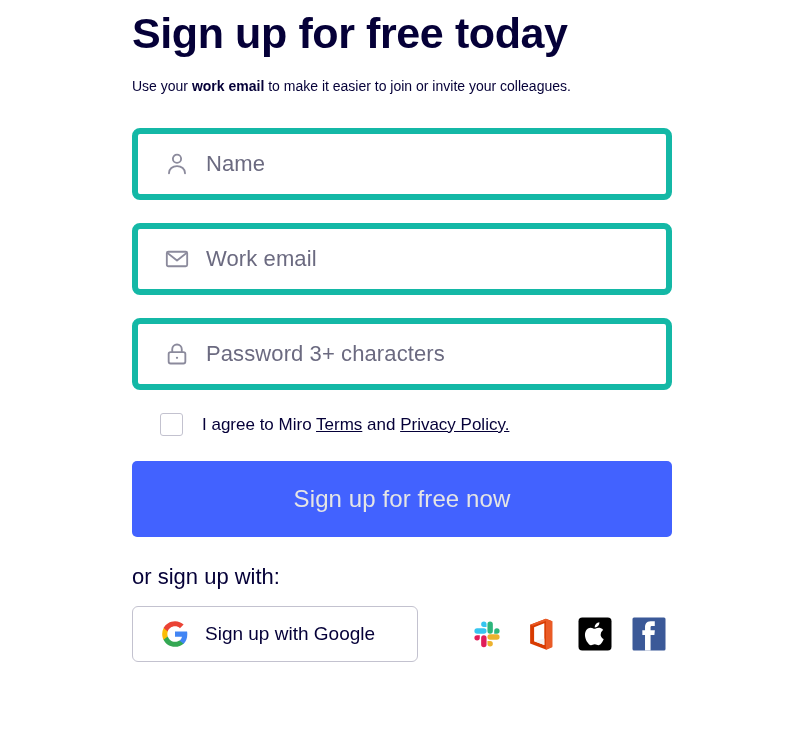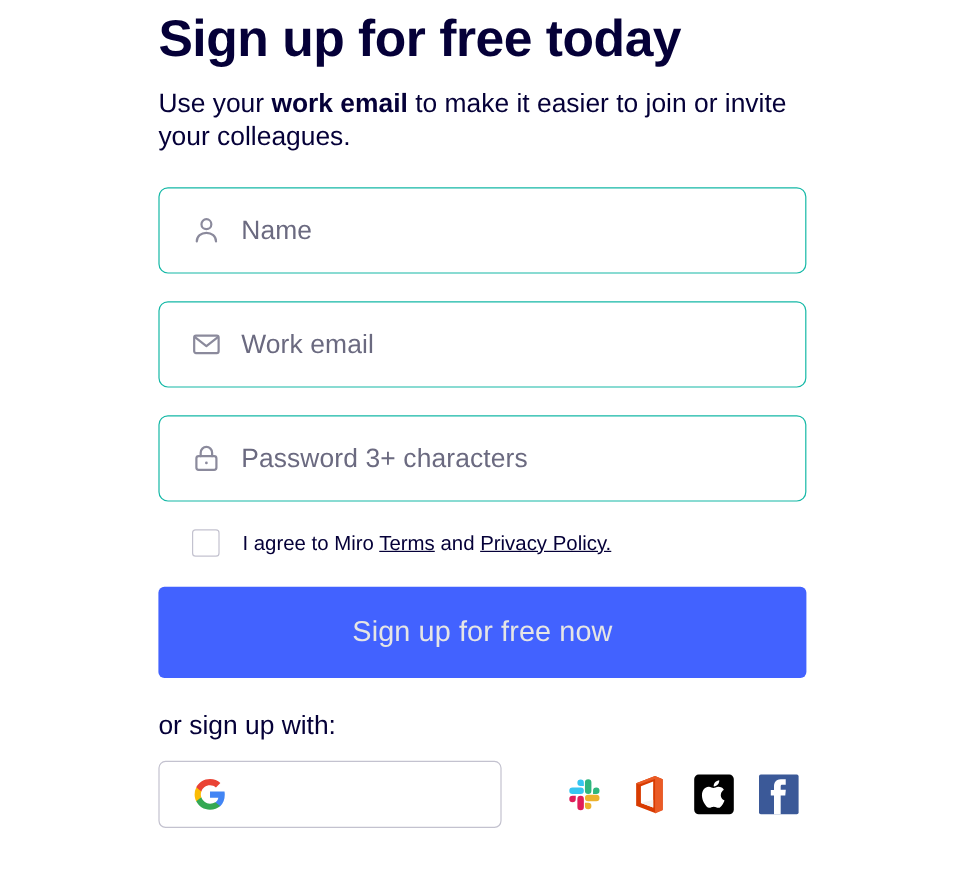--- a/index.html
+++ b/index.html
@@ -32,40 +32,40 @@
     font-size: 43px;
     line-height: 54px;
     font-weight: 700;
     letter-spacing: -0.4px;
     color: #050038;
     margin: 0;
     padding-top: 6px;
     white-space: nowrap;
   }
   .subhead {
-    font-size: 22px;
+    font-size: 14px;
     line-height: 28px;
     color: #050038;
     margin: 12px 0 0 0;
     max-width: 540px;
   }
   .subhead b {
     font-weight: 700;
   }
 
   
   .fields {
     margin-top: 28px;
   }
   .field {
     position: relative;
     box-sizing: border-box;
     width: 540px;
     height: 72px;
-    border: 1px solid #14b8a6;
+    border: 6px solid #14b8a6;
     border-radius: 8px;
     background: #ffffff;
     display: flex;
     align-items: center;
     margin-bottom: 23px;
   }
   .field .ico {
     width: 26px;
     height: 26px;
     margin-left: 26px;
@@ -229,20 +229,21 @@
 
     <div class="social-row">
 
       <button class="google-btn">
         <svg class="gico" viewBox="0 0 48 48">
           <path fill="#4285f4" d="M45.1 24.5c0-1.6-.1-3.2-.4-4.6H24v8.8h11.9c-.5 2.8-2.1 5.1-4.4 6.7v5.6h7.1c4.2-3.8 6.5-9.5 6.5-16.5z"></path>
           <path fill="#34a853" d="M24 46c5.9 0 10.9-2 14.6-5.3l-7.1-5.6c-2 1.3-4.5 2.1-7.5 2.1-5.8 0-10.7-3.9-12.4-9.1H4.3v5.8C8 41.3 15.4 46 24 46z"></path>
           <path fill="#fbbc05" d="M11.6 28.1c-.4-1.3-.7-2.7-.7-4.1s.2-2.8.7-4.1v-5.8H4.3A22 22 0 0 0 2 24c0 3.6.9 6.9 2.3 9.9l7.3-5.8z"></path>
           <path fill="#ea4335" d="M24 10.8c3.3 0 6.2 1.1 8.5 3.3l6.3-6.3C35 4.2 30 2 24 2 15.4 2 8 6.7 4.3 13.9l7.3 5.8c1.7-5.2 6.6-8.9 12.4-8.9z"></path>
         </svg>
+        <span class="glabel">Sign up with Google</span>
       </button>
 
       <div class="icon-set">
 
         <svg class="sbtn" viewBox="0 0 48 48">
           <path fill="#e01e5a" d="M14.4 29.1a3.6 3.6 0 1 1-3.6-3.6h3.6v3.6zM16.2 29.1a3.6 3.6 0 0 1 7.2 0v9a3.6 3.6 0 0 1-7.2 0v-9z"></path>
           <path fill="#36c5f0" d="M19.8 14.6a3.6 3.6 0 1 1 3.6-3.6v3.6h-3.6zM19.8 16.4a3.6 3.6 0 0 1 0 7.2h-9a3.6 3.6 0 0 1 0-7.2h9z"></path>
           <path fill="#2eb67d" d="M33.6 19.9a3.6 3.6 0 1 1 3.6 3.6h-3.6v-3.6zM31.8 19.9a3.6 3.6 0 0 1-7.2 0v-9a3.6 3.6 0 0 1 7.2 0v9z"></path>
           <path fill="#ecb22e" d="M28.2 33.4a3.6 3.6 0 1 1-3.6 3.6v-3.6h3.6zM28.2 31.6a3.6 3.6 0 0 1 0-7.2h9a3.6 3.6 0 0 1 0 7.2h-9z"></path>
         </svg>

